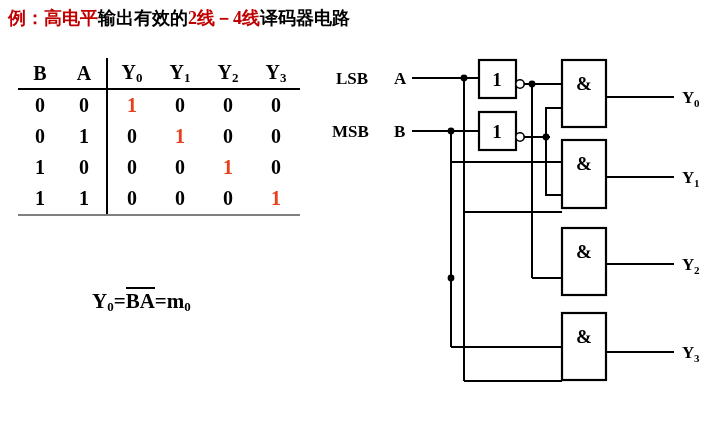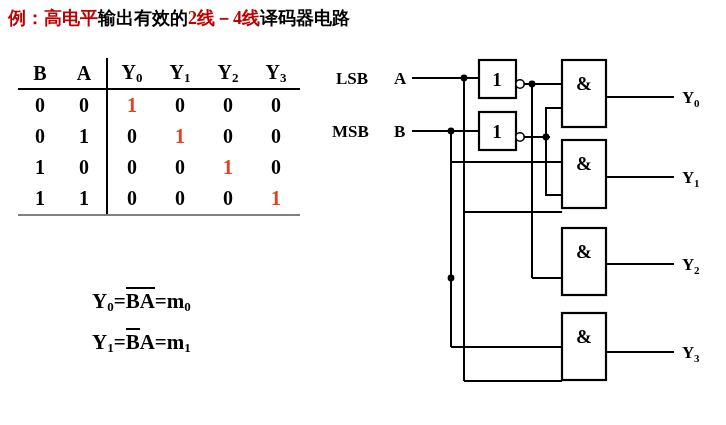--- a/index.html
+++ b/index.html
@@ -163,21 +163,20 @@
             <td class="tt-outcol">0</td>
             <td class="tt-outcol">0</td>
             <td class="tt-outcol hot">1</td>
           </tr>
         </tbody>
     </table>
   </div>
 
   <div id="equations">
       <div class="eq">Y<span class="eqsub">0</span>=<span class="ovl">B</span><span class="ovl">A</span>=m<span class="eqsub">0</span></div>
-      <div class="eq">Y<span class="eqsub">1</span>=<span class="ovl">B</span><span>A</span>=m<span class="eqsub">1</span></div>
     </div>
 
   <div id="circuit">
     <svg width="396" height="345" viewBox="0 0 396 345">
 
       <text class="iolabel" x="22" y="34">LSB</text>
       <text class="iolabel" x="80" y="34">A</text>
 
       <text class="iolabel" x="18" y="87">MSB</text>
       <text class="iolabel" x="80" y="87">B</text>

